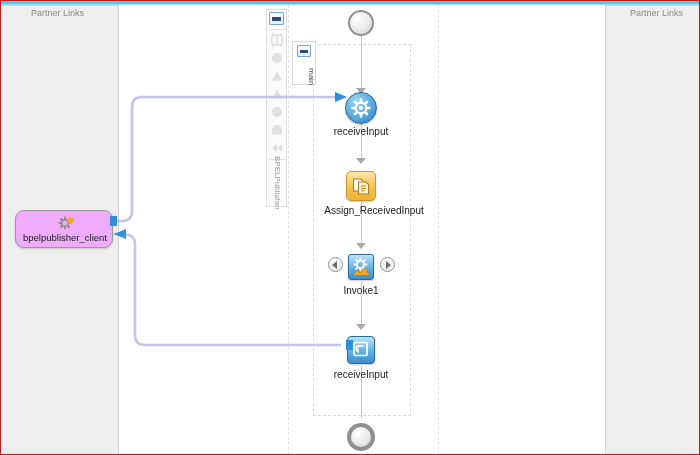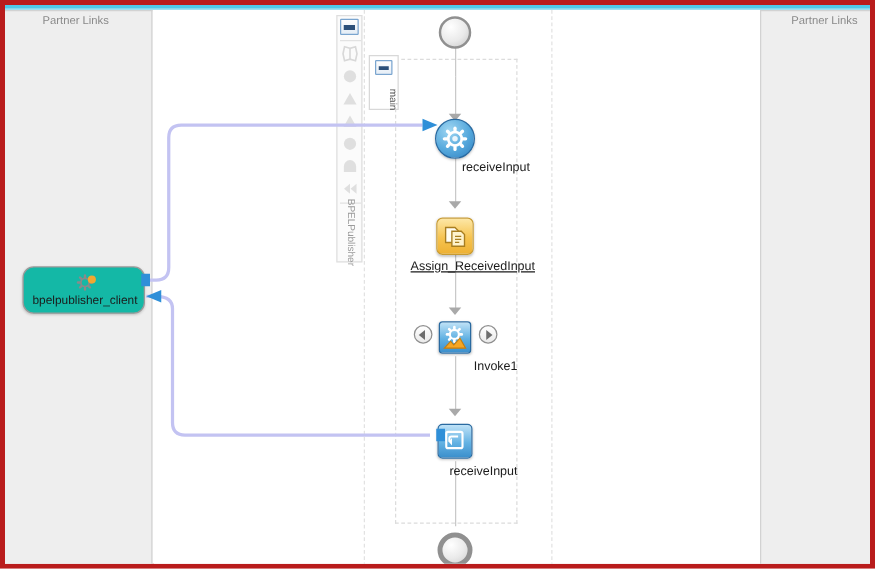--- a/index.html
+++ b/index.html
@@ -1,20 +1,20 @@
 <!DOCTYPE html>
 <html><head>
 <meta charset="utf-8">
 <style>
   html,body{margin:0;padding:0;background:#fff;}
   body{width:700px;height:455px;overflow:hidden;
        font-family:"Liberation Sans",sans-serif;}
 
   #app{position:relative;width:700px;height:455px;box-sizing:border-box;
-       border:4px solid #b91c1c;background:#ffffff;overflow:hidden;}
+       border:1px solid #b91c1c;background:#ffffff;overflow:hidden;}
 
   
   .top-accent{position:absolute;left:0;top:0;width:700px;height:3px;
               background:#4ec8e8;}
   .top-accent2{position:absolute;left:0;top:3px;width:700px;height:1px;
                background:#9ddff0;}
 
   
   .pl-panel{position:absolute;top:4px;background:#eeeeee;
             border:1px solid #d2d2d2;box-sizing:border-box;}
@@ -56,21 +56,21 @@
            border-top:6px solid #a9a9a9;}
 
   
   .ev{position:absolute;border-radius:50%;box-sizing:border-box;}
   .ev-start{width:26px;height:26px;border:2px solid #909090;
             background:radial-gradient(circle at 35% 30%,#ffffff 0%,#eaeaea 55%,#c8c8c8 100%);}
   .ev-end{width:28px;height:28px;border:4px solid #909090;
           background:radial-gradient(circle at 35% 30%,#ffffff 0%,#eaeaea 55%,#cfcfcf 100%);}
 
   
-  .node-lbl{position:absolute;font-size:10px;color:#1b1b1b;text-align:right;
+  .node-lbl{position:absolute;font-size:10px;color:#1b1b1b;text-align:center;
             white-space:nowrap;}
 
   .n-receive{position:absolute;width:32px;height:32px;border-radius:50%;
              border:1px solid #2a6aa0;box-sizing:border-box;
              background:radial-gradient(circle at 35% 28%,#9fd6f2 0%,#55a8dc 55%,#2f7fc0 100%);
              box-shadow:0 1px 2px rgba(0,0,0,.25);}
 
   .n-assign{position:absolute;width:30px;height:30px;border-radius:5px;
             border:1px solid #c79a31;box-sizing:border-box;
             background:linear-gradient(#fde7a6,#f6c34f 55%,#eeb134);
@@ -105,21 +105,21 @@
   .pal-ico{position:absolute;left:3px;width:14px;height:14px;opacity:.5;}
   .pal-div{position:absolute;left:2px;width:17px;height:0;
            border-top:1px solid #e2e2e2;}
   .pal-text{position:absolute;left:0;top:150px;width:21px;height:46px;
             font-size:8px;color:#9a9a9a;
             writing-mode:vertical-rl;text-orientation:mixed;
             display:flex;align-items:center;justify-content:center;}
 
   
   .plink{position:absolute;left:14px;top:209px;width:98px;height:38px;
-         border:1px solid #9a9a9a;border-radius:9px;background:#14b8a6;
+         border:1px solid #9a9a9a;border-radius:9px;background:#f0abfc;
          box-sizing:border-box;box-shadow:0 1px 2px rgba(0,0,0,.18);}
   .plink-lbl{position:absolute;left:0;bottom:4px;width:98px;text-align:center;
              font-size:9.5px;color:#1b1b1b;white-space:nowrap;}
 
   
   svg.wires{position:absolute;left:0;top:0;width:700px;height:455px;
             pointer-events:none;}
 </style>
 </head>
 <body>
@@ -188,21 +188,21 @@
     </div>
     <div class="node-lbl" style="left:181px;top:121px;width:120px;">receiveInput</div>
 
     <div class="n-assign" style="left:226px;top:166px;">
       <svg width="28" height="28" viewBox="0 0 28 28">
         <path d="M6.5 7 h7.5 l2.6 2.6 v9.4 h-10.1 z" fill="#fffdf3" stroke="#a87e20" stroke-width="1.1"></path>
         <path d="M11.5 10 h7.5 l2.6 2.6 v9.4 h-10.1 z" fill="#fef3cd" stroke="#a87e20" stroke-width="1.1"></path>
         <path d="M14 14 h5 M14 16.4 h5 M14 18.8 h3.4" stroke="#a87e20" stroke-width="1" fill="none"></path>
       </svg>
     </div>
-    <div class="node-lbl" style="left:145px;top:200px;width:160px;text-decoration:underline;">Assign_ReceivedInput</div>
+    <div class="node-lbl" style="left:174px;top:200px;width:160px;">Assign_ReceivedInput</div>
 
     <div class="navbtn left" style="left:208px;top:252px;">
         <span class="tri"></span>
       </div>
 
     <div class="n-invoke" style="left:228px;top:249px;">
       <svg width="24" height="24" viewBox="0 0 24 24">
         <g fill="none" stroke="#ffffff" stroke-width="1.7">
           <circle cx="11.5" cy="9.5" r="3.6"></circle>
           <g stroke-width="2.1" stroke-linecap="round">

